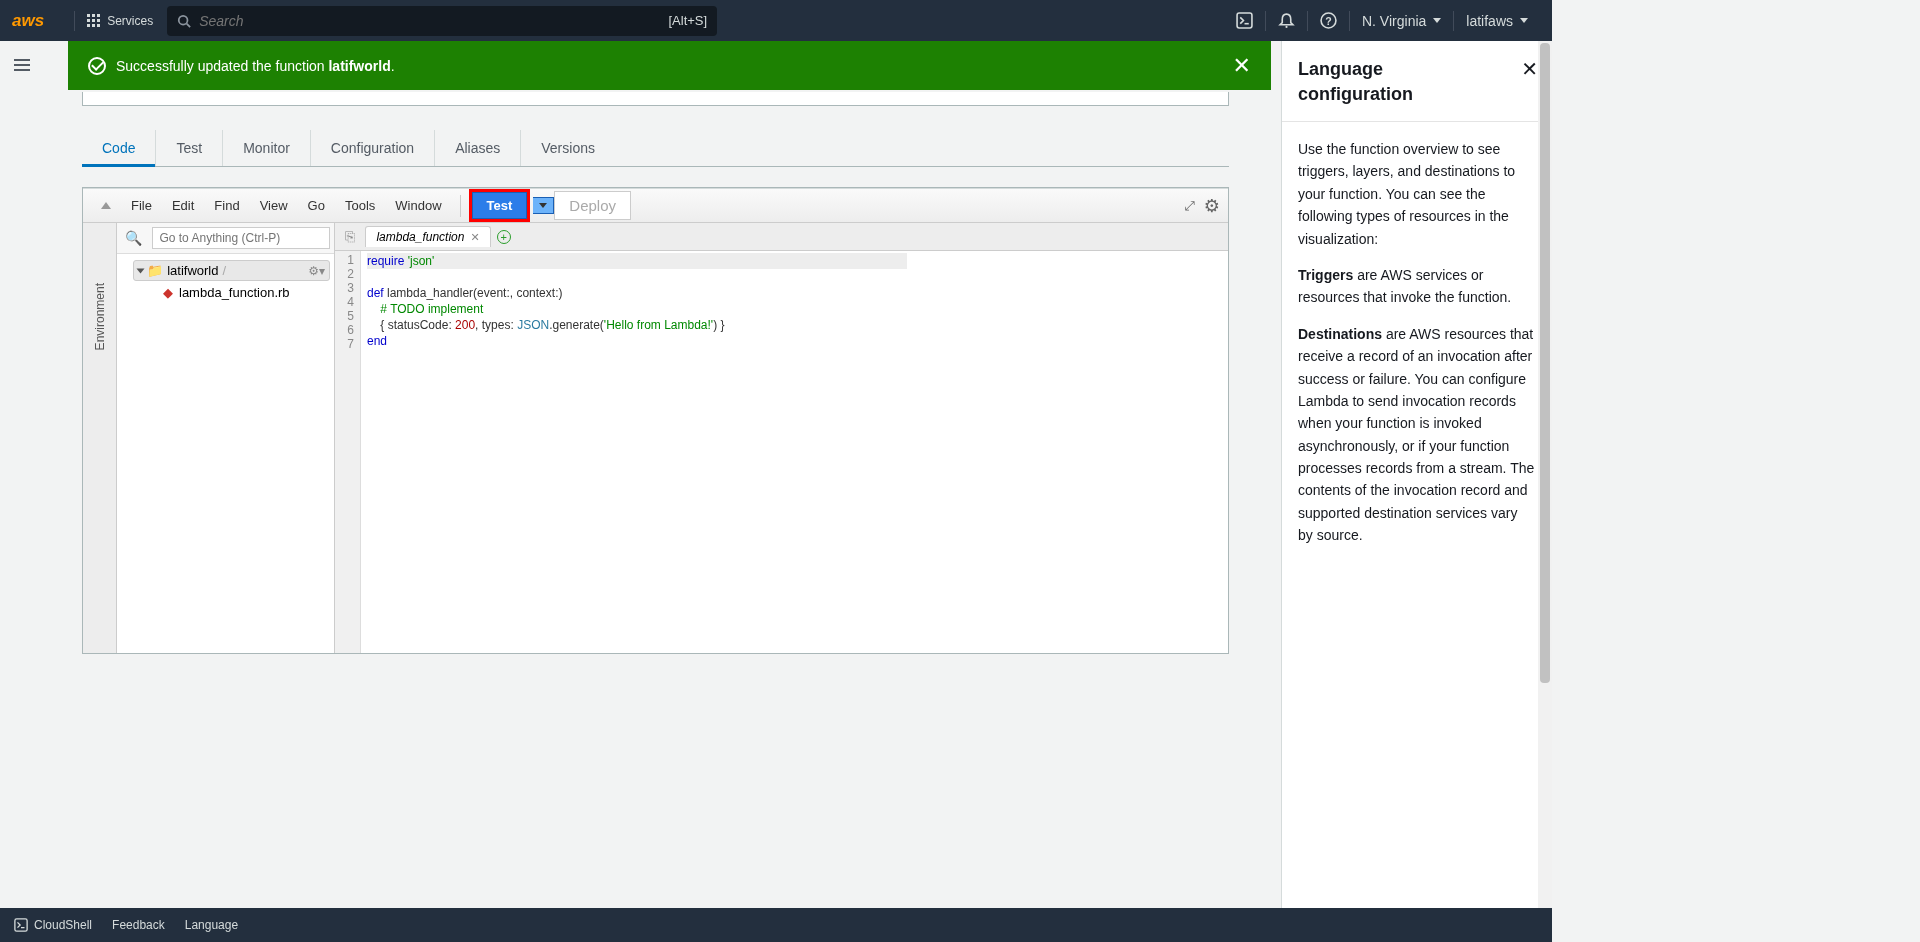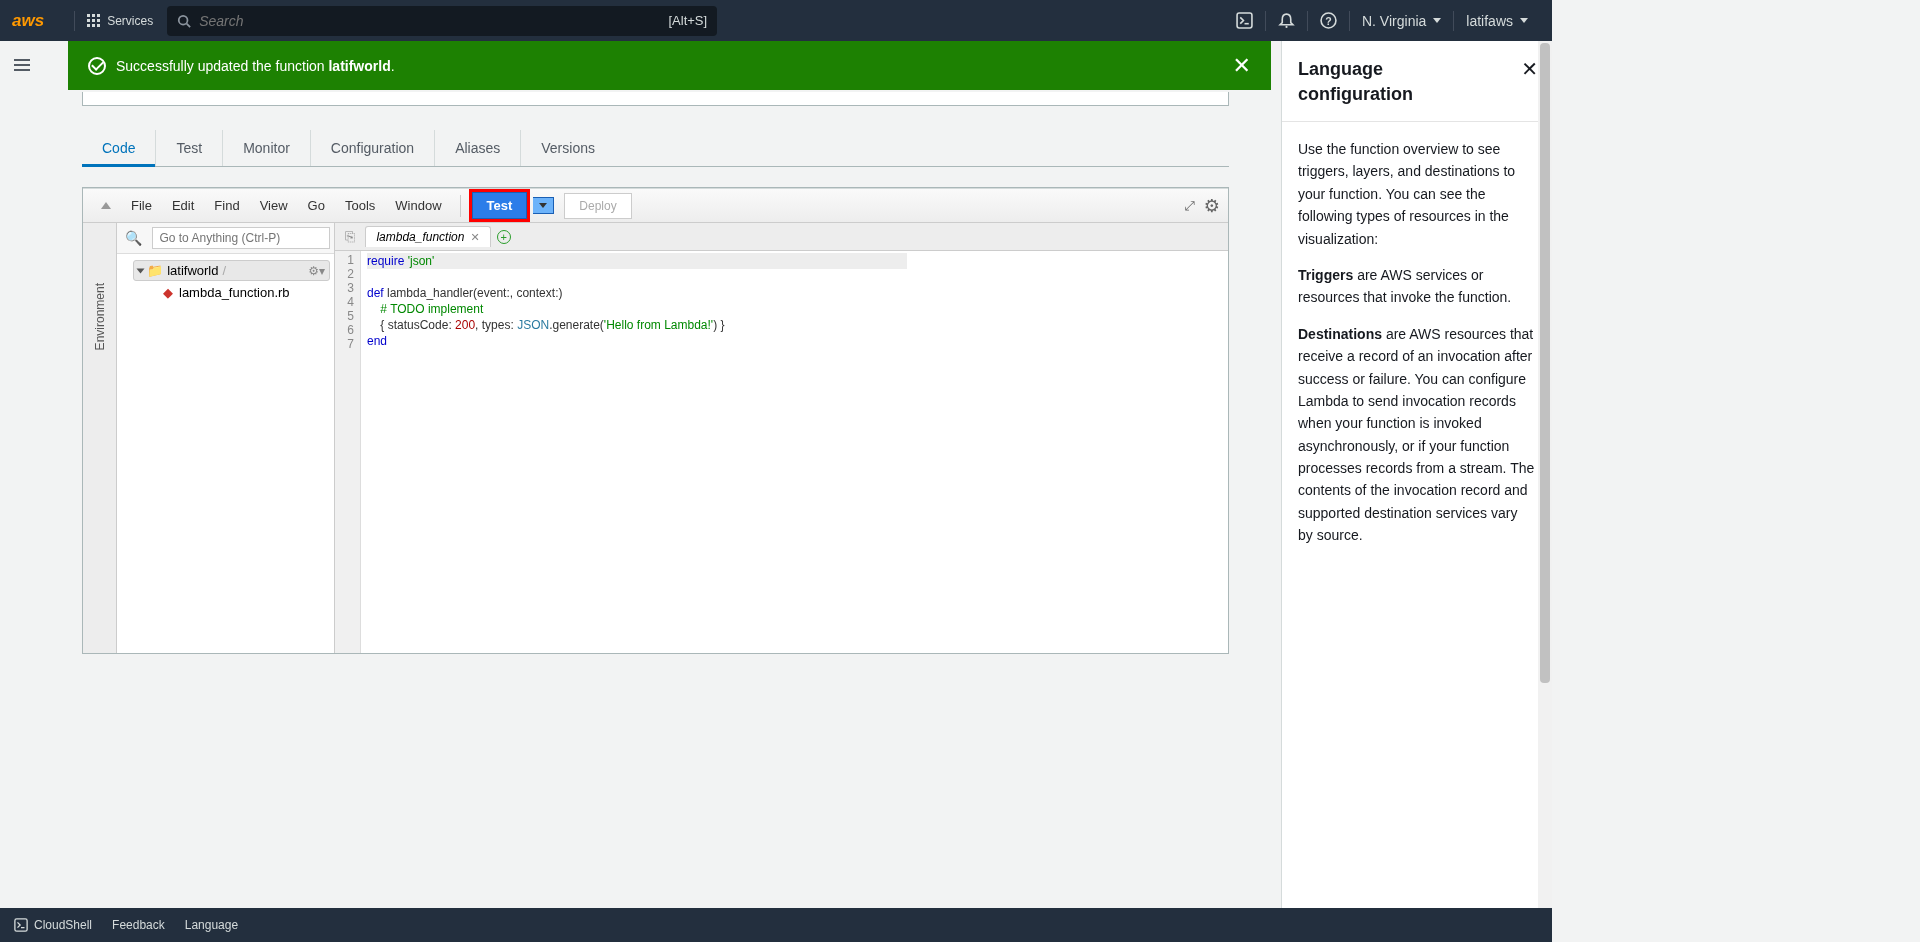--- a/index.html
+++ b/index.html
@@ -55,21 +55,21 @@
 
 .ide { border-top: 1px solid #d5dbdb; }
 .ide-menubar { background: linear-gradient(#fafafa,#ededed); border-bottom: 1px solid #ccc; height: 34px; display: flex; align-items: center; padding: 0 8px; gap: 0; font-size: 13px; color: #333; }
 .ide-menubar .collapse-tri { width: 0; height: 0; border-left: 5px solid transparent; border-right: 5px solid transparent; border-bottom: 7px solid #999; margin: 0 10px; cursor: pointer; }
 .ide-menubar .menu-item { padding: 0 10px; cursor: pointer; }
 .ide-menubar .sep { width: 1px; height: 22px; background: #ccc; margin: 0 8px; }
 .ide-menubar .test-btn-wrap { border: 3px solid #ff0000; display: flex; }
 .ide-menubar .test-btn { background: #2b7de9; color: #fff; padding: 5px 14px; border: 1px solid #1a5fb4; cursor: pointer; font-weight: 700; font-size: 13px; }
 .ide-menubar .test-dd { background: #6db3fa; border: 1px solid #1a5fb4; border-left: none; padding: 5px 6px; cursor: pointer; display: flex; align-items: center; margin-left: 3px;}
 .ide-menubar .test-dd .caret-dn2 { width:0;height:0;border-left:4px solid transparent;border-right:4px solid transparent;border-top:5px solid #333; }
-.ide-menubar .deploy-btn { border: 1px solid #ccc; background: #fff; color: #aaa; padding: 5px 14px; margin-left: 10px; font-size: 12px; }
+.ide-menubar .deploy-btn { border: 1px solid #ccc; background: #fff; color: #aaa; padding: 5px 14px; font-size: 15px; }
 .ide-menubar .right-icons { margin-left: auto; display: flex; align-items: center; gap: 10px; }
 .ide-menubar .expand-icon { font-size: 13px; color: #666; cursor: pointer; letter-spacing: -1px; }
 .ide-menubar .gear { font-size: 18px; color: #666; cursor: pointer; }
 
 .ide-body { display: flex; height: 430px; }
 .ide-sidebar-tabs { width: 34px; background: #ededed; border-right: 1px solid #ccc; display: flex; flex-direction: column; align-items: center; padding-top: 60px; }
 .ide-sidebar-tabs .vert-text { writing-mode: vertical-rl; transform: rotate(180deg); font-size: 12px; color: #555; cursor: pointer; }
 .ide-left { width: 218px; background: #fff; border-right: 1px solid #ccc; }
 .ide-search-row { display: flex; align-items: center; padding: 4px; gap: 6px; border-bottom: 1px solid #ddd; background: #f7f7f7; }
 .ide-search-row .mag { color: #888; font-size: 14px; padding: 0 4px; }

